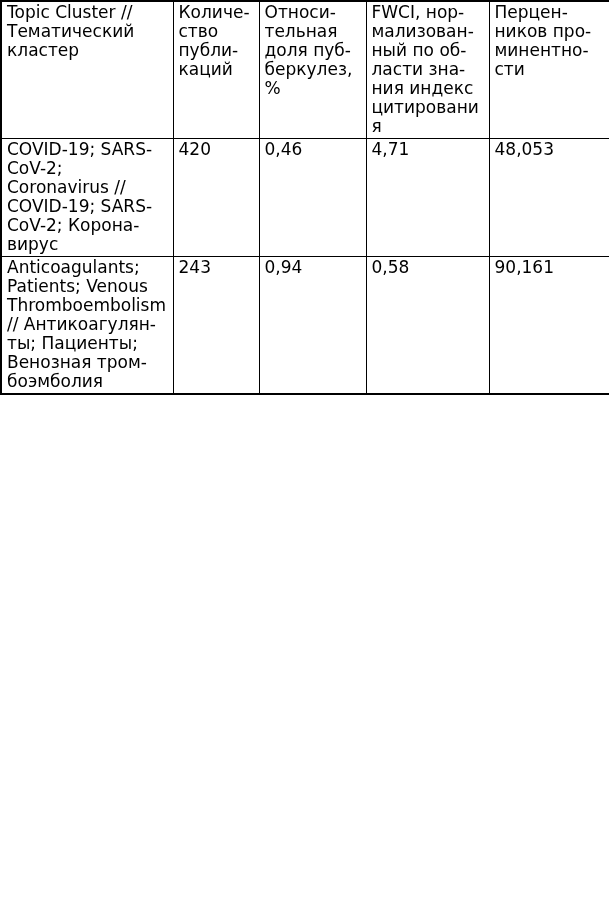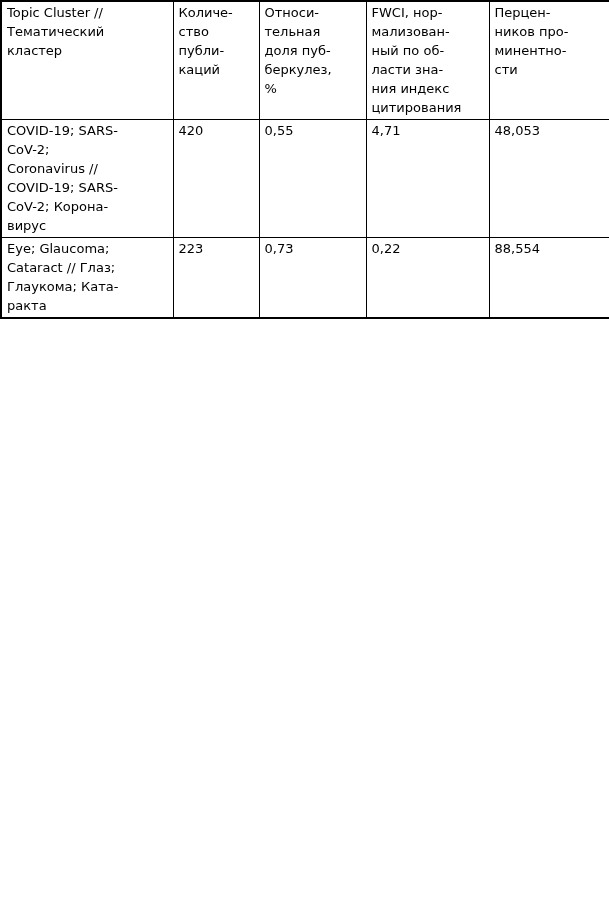--- a/index.html
+++ b/index.html
@@ -22,21 +22,21 @@
     width: 608px;
     margin: 0;
   }
   table.data-table {
     border: 2px solid #000000;
   }
   table.data-table td {
     border: 1px solid #000000;
     vertical-align: top;
     padding: 1px 4px 2px 5px;
-    font-size: 13px;
+    font-size: 17px;
     line-height: 19px;
     white-space: pre-line;
     overflow: hidden;
     word-wrap: break-word;
   }
   col.c-topic      { width: 172px; }
   col.c-count      { width: 86px;  }
   col.c-share      { width: 107px; }
   col.c-fwci       { width: 123px; }
   col.c-percentile { width: 121px; }
@@ -79,29 +79,32 @@
 сти</td>
       </tr>
       <tr>
         <td>COVID-19; SARS-
 CoV-2;
 Coronavirus //
 COVID-19; SARS-
 CoV-2; Корона-
 вирус</td>
         <td>420</td>
-        <td>0,55</td>
+        <td>0,46</td>
         <td>4,71</td>
         <td>48,053</td>
       </tr>
       <tr>
-        <td>Eye; Glaucoma;
-Cataract // Глаз;
-Глаукома; Ката-
-ракта</td>
-        <td>223</td>
-        <td>0,73</td>
-        <td>0,22</td>
-        <td>88,554</td>
+        <td>Anticoagulants;
+Patients; Venous
+Thromboembolism
+// Антикоагулян-
+ты; Пациенты;
+Венозная тром-
+боэмболия</td>
+        <td>243</td>
+        <td>0,94</td>
+        <td>0,58</td>
+        <td>90,161</td>
       </tr>
     </tbody>
   </table>
 </div>
 
 </body></html>

